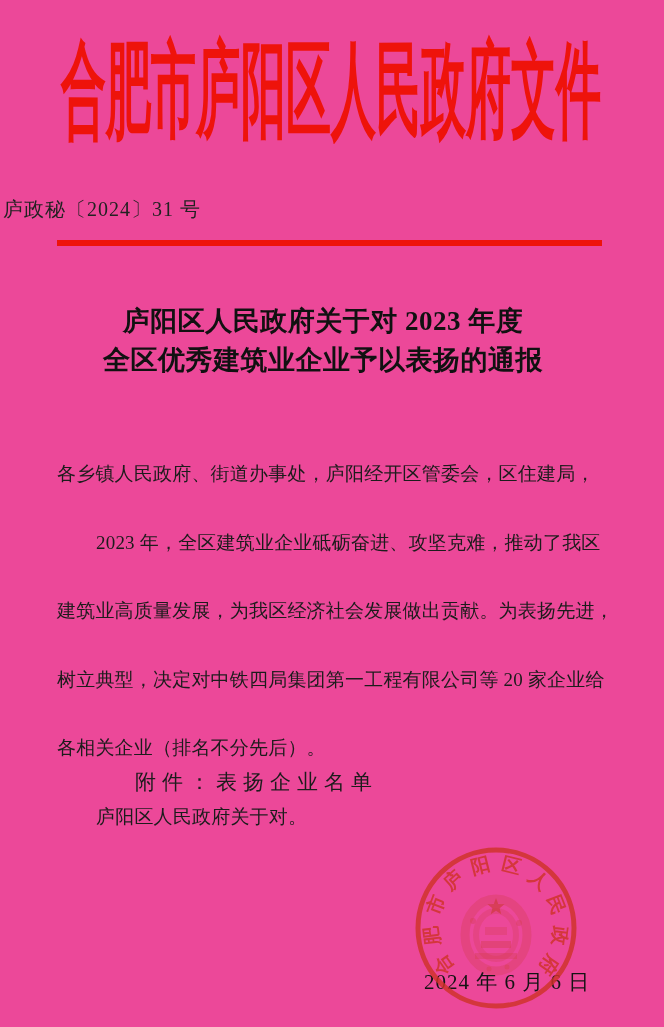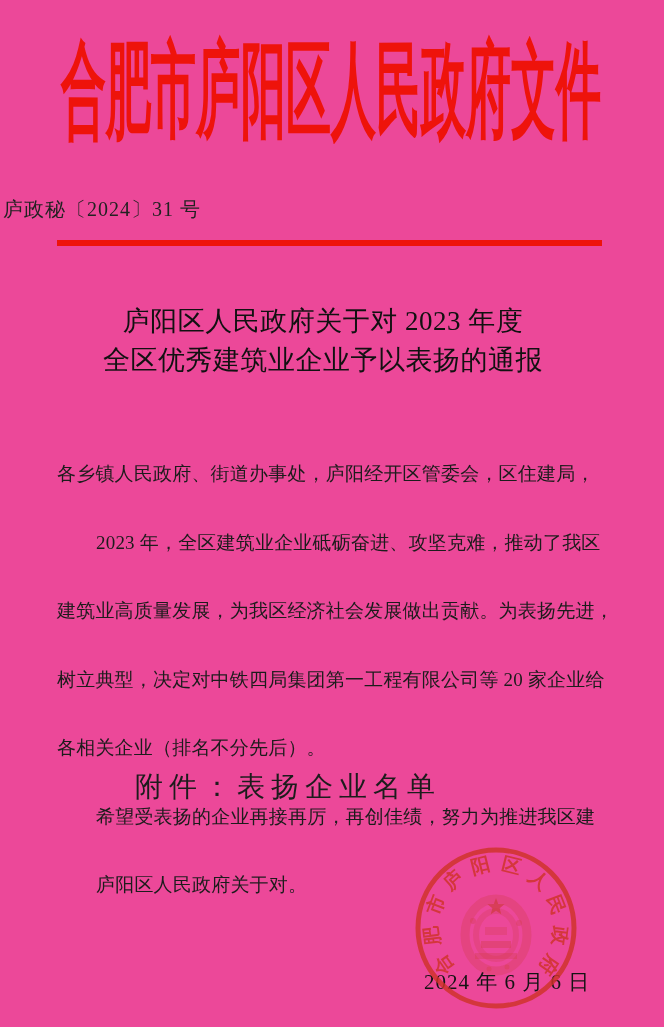--- a/index.html
+++ b/index.html
@@ -21,32 +21,32 @@
     position:absolute; left:3px; top:196px; width:640px;
     text-align:left; font-size:20px; letter-spacing:1px;
     color:#222222;
   }
   .red-rule {
     position:absolute; left:57px; top:240px;
     width:545px; height:6px; background:#ee130b;
   }
   .title {
     position:absolute; left:43px; top:302px; width:560px;
-    text-align:center; font-size:27px; font-weight:normal;
+    text-align:center; font-size:27px; font-weight:bold;
     line-height:39px; letter-spacing:0.5px; color:#111111;
   }
   .body-block {
     position:absolute; left:57px; top:424px; width:548px;
     font-size:19px; line-height:36.5px; color:#1c1c1c;
   }
   .bline { white-space:nowrap; letter-spacing:0.2px;margin-top:32px; }
   .bline.indent { padding-left:39px; }
   .attachment {
     position:absolute; left:135px; top:768px;
-    font-size:28px; letter-spacing:6px; color:#1c1c1c;
+    font-size:21px; letter-spacing:6px; color:#1c1c1c;
   }
   .issue-date {
     position:absolute; left:424px; top:968px;
     font-size:21px; letter-spacing:1px; color:#141414;
   }
   .seal-svg { position:absolute; left:411px; top:843px; pointer-events:none; }
   .seal-svg text {
     font-family:"Liberation Serif","DejaVu Serif",serif;
     font-weight:bold;
   }
@@ -68,21 +68,20 @@
     <div>庐阳区人民政府关于对 2023 年度</div>
     <div>全区优秀建筑业企业予以表扬的通报</div>
   </div>
 
   <div class="body-block">
     <div class="bline">各乡镇人民政府、街道办事处，庐阳经开区管委会，区住建局，</div>
     <div class="bline indent">2023 年，全区建筑业企业砥砺奋进、攻坚克难，推动了我区</div>
     <div class="bline">建筑业高质量发展，为我区经济社会发展做出贡献。为表扬先进，</div>
     <div class="bline">树立典型，决定对中铁四局集团第一工程有限公司等 20 家企业给</div>
     <div class="bline">各相关企业（排名不分先后）。</div>
-    <div class="bline indent">希望受表扬的企业再接再厉，再创佳绩，努力为推进我区建</div>
     <div class="bline indent">庐阳区人民政府关于对。</div>
   </div>
 
   <div class="attachment">附件：表扬企业名单</div>
 
   <div class="issue-date">2024 年 6 月 6 日</div>
 
   <svg class="seal-svg" width="170" height="170" viewBox="0 0 170 170">
     <g opacity="0.82">
       <circle cx="85" cy="85" r="78" fill="none" stroke="#cf3328" stroke-width="5"></circle>

